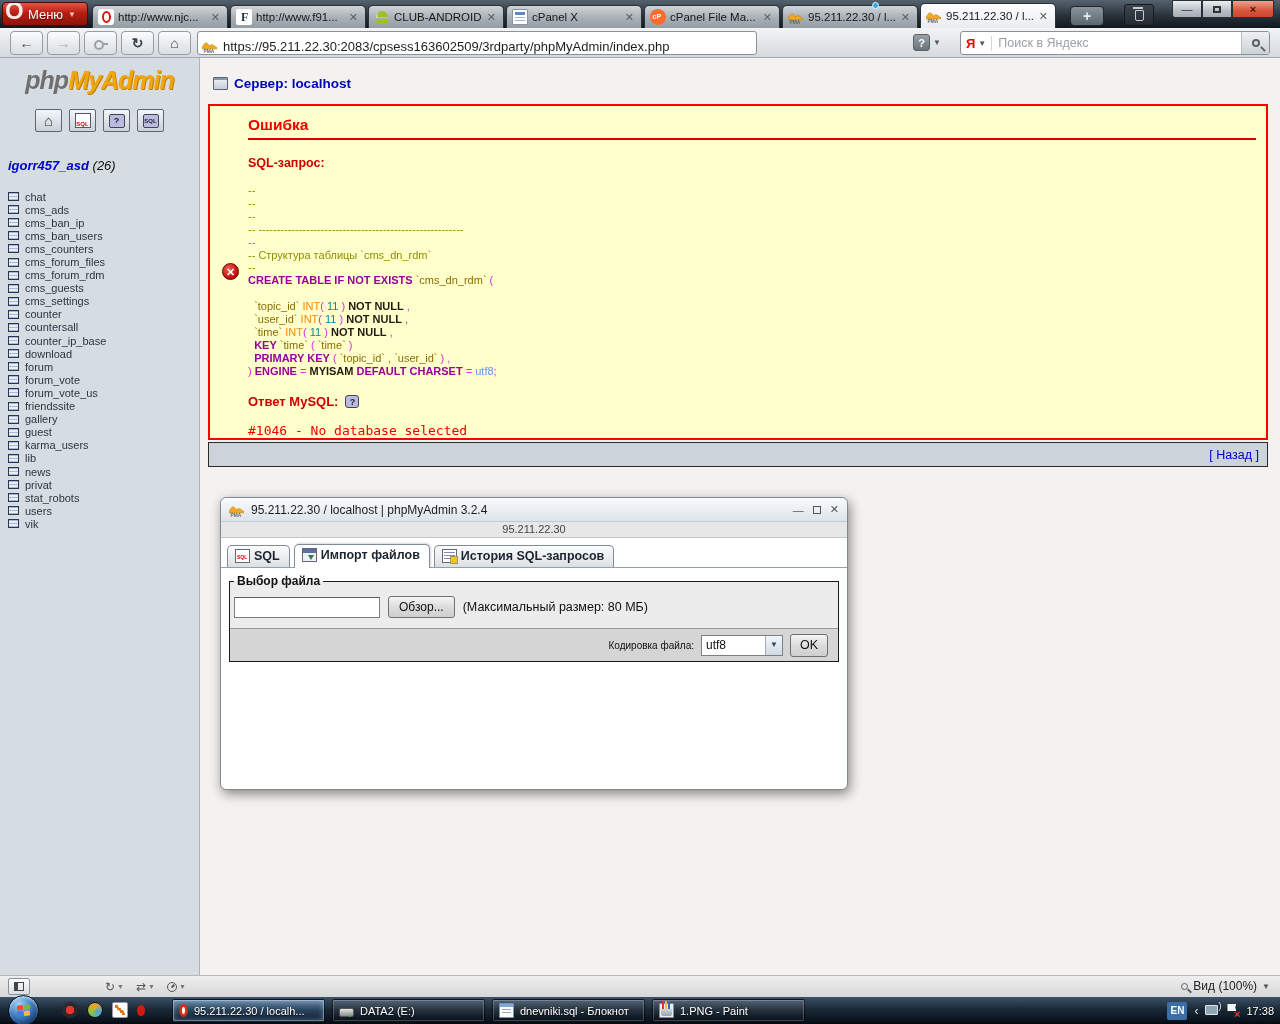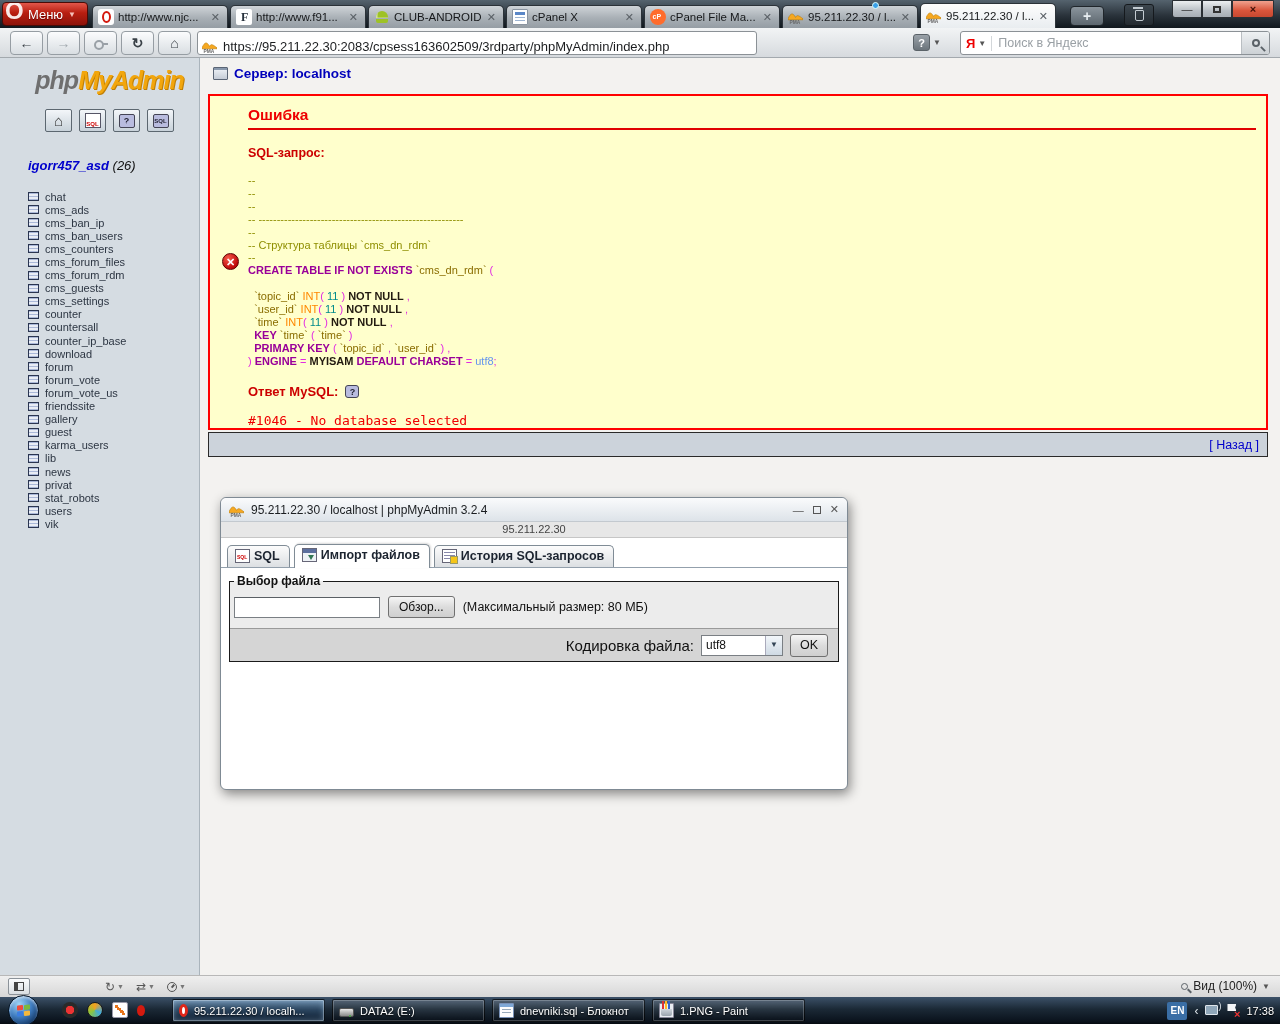--- a/index.html
+++ b/index.html
@@ -71,21 +71,21 @@
   .ya-letter { color:#e00; font-weight:bold; font-size:13px; }
   .search-box input { flex:1; border:none; outline:none; font-size:12.5px; padding:0 6px; color:#333; font-family:"Liberation Sans",sans-serif; }
   .search-box input::placeholder { color:#9aa0a5; }
   .lens-btn { width:28px; height:22px; border-left:1px solid #b9bec2; background:linear-gradient(#eef1f3,#ccd1d5);
     display:flex; align-items:center; justify-content:center; border-radius:0 2px 2px 0; }
   .lens { width:8px; height:8px; border:2px solid #5a6167; border-radius:50%; position:relative; }
   .lens::after { content:''; position:absolute; left:6px; top:7px; width:6px; height:2px; background:#5a6167; transform:rotate(45deg); }
 
   
   .content { position:absolute; top:58px; left:0; right:0; height:917px; background:#f3f2f0; }
-  .sidebar { position:absolute; left:0; top:0; width:200px; height:100%; background:#d5dce2; border-right:1px solid #aab4bc;padding-left:20px; }
+  .sidebar { position:absolute; left:0; top:0; width:200px; height:100%; background:#d5dce2; border-right:1px solid #aab4bc; }
   .pma-logo { text-align:center; margin-top:8px; font-size:25px; font-weight:bold; font-style:italic; letter-spacing:-1px; }
   .pma-logo .php { color:#6f6f6f; }
   .pma-logo .rest { color:#f2a60d; text-shadow:1px 1px 0 #c07f04; }
   .sb-icons { display:flex; justify-content:center; gap:7px; margin-top:14px; }
   .sbtn { width:27px; height:23px; border:1px solid #5c6770; border-radius:2px; background:linear-gradient(#f3f6f9,#c8d2da);
     display:flex; align-items:center; justify-content:center; }
   .home-glyph { font-size:15px; color:#333; line-height:1; }
   .sqldoc-glyph { width:16px; height:15px; background:#fff; border:1px solid #556; font:bold 6px/8px "Liberation Sans",sans-serif;
     color:#c00; text-align:center; padding-top:6px; }
   .bubble-glyph { width:16px; height:14px; background:#b9bcdf; border:1px solid #445; border-radius:2px;
@@ -94,21 +94,21 @@
   .bubble-glyph::after { content:''; position:absolute; left:3px; bottom:-4px; border:4px solid transparent; border-top-color:#b9bcdf; border-left-width:2px; border-right-width:2px; }
   .db-line { margin:26px 0 0 8px; font-size:13px;font-style:italic; }
   .db-link { color:#0000cc; font-weight:bold; }
   .db-count { color:#111; }
   #table-list { margin:17px 0 0 8px; }
   .tbl-item { display:flex; align-items:center; gap:6px; height:13.1px; }
   .tbl-icon { width:11px; height:9px; border:1px solid #2a3550; flex:0 0 auto;
     background:repeating-linear-gradient(180deg,#aab8d8 0 1px,#e9edf5 1px 3px); }
   .tbl-name { font-size:11px; color:#2c3542; white-space:nowrap; }
 
-  .main { position:absolute; left:201px; right:0; top:2px; height:100%;text-decoration:underline; }
+  .main { position:absolute; left:201px; right:0; top:12px; height:100%;text-decoration:underline; }
   .srv-header { position:absolute; left:12px; top:6px; display:flex; align-items:center; gap:6px; }
   .srv-icon { width:15px; height:13px; border:1px solid #5a6575; background:linear-gradient(#f0f4f8,#c5ccd6);
     box-shadow:inset 0 4px 0 -2px #8898ac; border-radius:1px; }
   .srv-title { font-size:13.5px; font-weight:bold; color:#0000bb; }
   .error-box { position:absolute; left:7px; top:34px; width:1060px; height:336px; background:#ffffcc; border:2px solid #f00; }
   .err-title { margin:10px 10px 0 38px; color:#ee0000; font-size:15.5px; font-weight:bold;
     border-bottom:2px solid #e00000; padding-bottom:4px; }
   .sql-label { margin:16px 0 0 38px; color:#cc0000; font-size:12.5px; font-weight:bold; }
   #sql-query-block { margin:14px 0 0 38px; font-size:11px; }
   .sql-line { white-space:pre; line-height:12.9px; }
@@ -159,21 +159,21 @@
   .dlg-fieldset { margin:6px 8px 0 8px; border:1px solid #1a1a1a; background:#ececec; }
   .dlg-fieldset legend { font-size:12px; font-weight:bold; color:#111; margin-left:4px; padding:0 3px; }
   .fs-row1 { padding:8px 10px 10px 4px; display:flex; align-items:center; gap:8px; }
   .file-input { width:146px; height:21px; border:1px solid #7a7f84; border-top-color:#5a5f64; background:#fff;
     font-size:12px; padding:0 3px; outline:none; font-family:"Liberation Sans",sans-serif; }
   .browse-btn { height:22px; padding:0 10px; font-size:12px; color:#111; border:1px solid #707070; border-radius:3px;
     background:linear-gradient(#f5f5f5,#dcdcdc 50%,#cfcfcf); }
   .max-note { font-size:12.5px; color:#111; }
   .fs-row2 { height:33px; background:#d5d5d5; border-top:1px solid #9a9a9a; display:flex; align-items:center;
     justify-content:flex-end; gap:7px; padding-right:10px; }
-  .charset-label { font-size:15px; color:#111; }
+  .charset-label { font-size:10px; color:#111; }
   .combo { width:82px; height:21px; background:#fff; border:1px solid #7a7f84; display:flex; align-items:center; }
   .combo .val { flex:1; font-size:12px; padding-left:4px; color:#111; }
   .combo .btn { width:17px; height:19px; background:linear-gradient(#f2f6fa,#cfdae4); border-left:1px solid #aab; text-align:center;
     font-size:8px; color:#345; line-height:18px; }
   .ok-btn { width:38px; height:23px; font-size:12.5px; color:#111; border:1px solid #707070; border-radius:3px;
     background:linear-gradient(#f5f5f5,#dcdcdc 50%,#cfcfcf); }
 
   
   .statusbar { position:absolute; top:975px; left:0; right:0; height:22px;
     background:linear-gradient(#efefef,#d7d7d7); border-top:1px solid #b8b8b8; }

